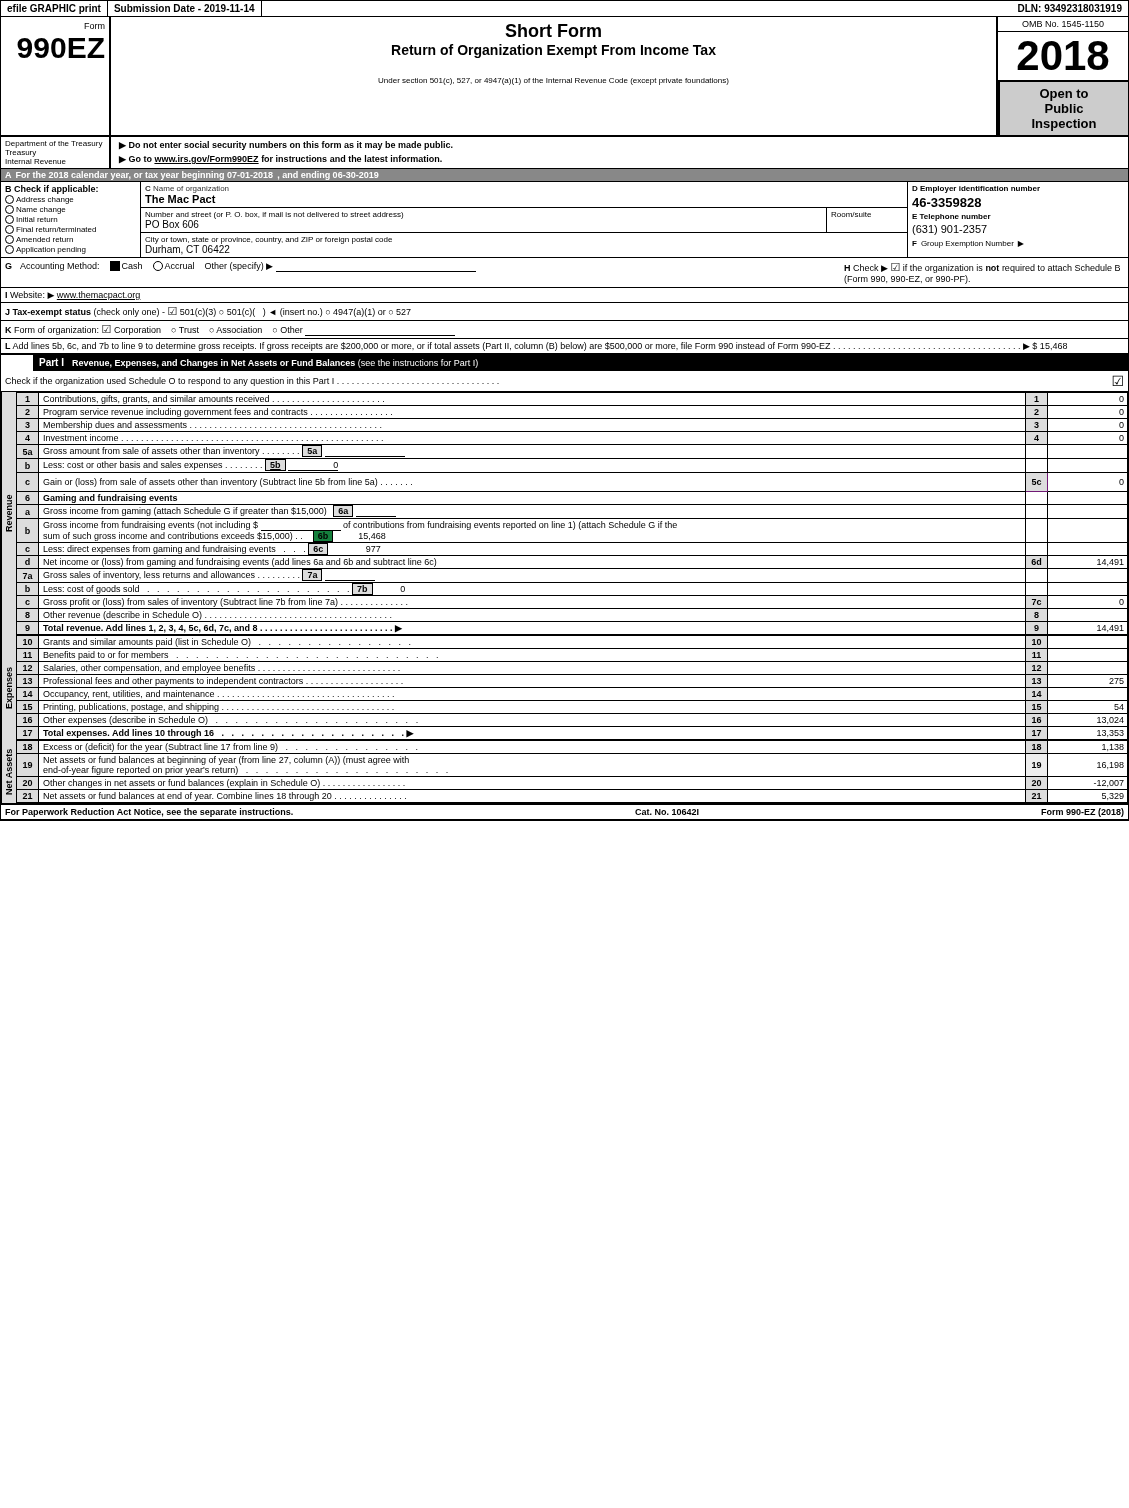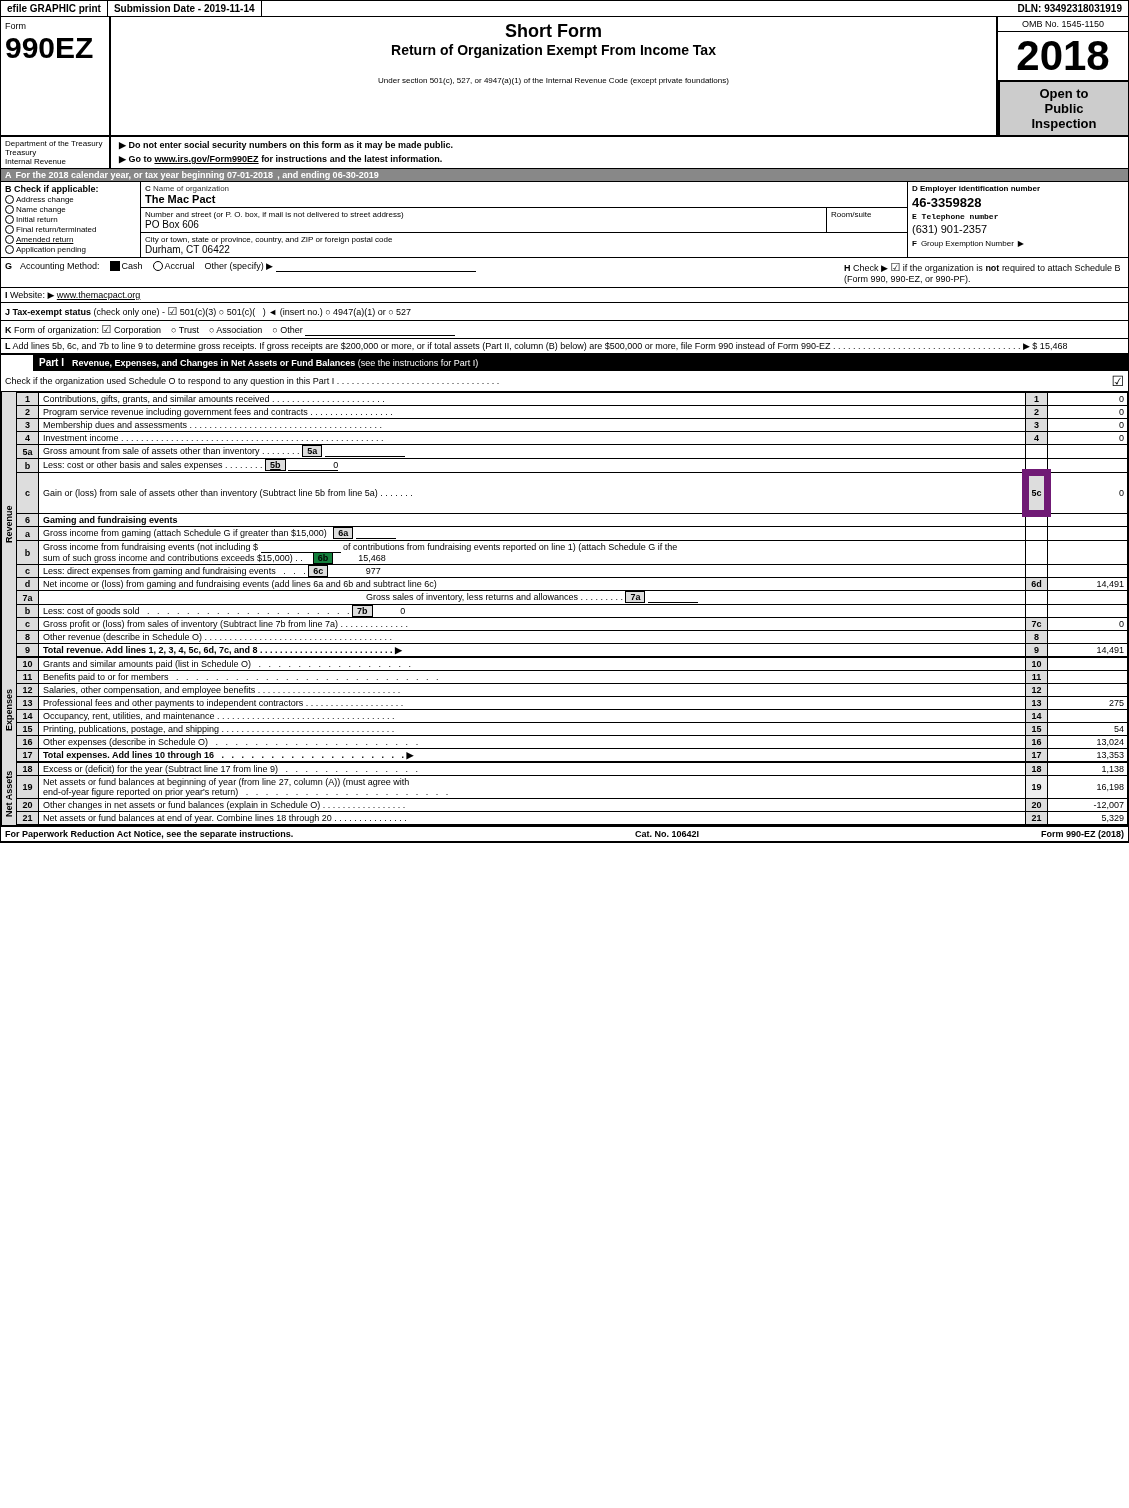--- a/index.html
+++ b/index.html
@@ -14,21 +14,21 @@
   <div style="display:flex; border:1px solid black; font-size:10px; font-weight:bold;">
     <div style="border-right:1px solid black; padding:2px 6px;">efile GRAPHIC print</div>
     <div style="border-right:1px solid black; padding:2px 6px;">Submission Date - 2019-11-14</div>
     <div style="margin-left:auto; padding:2px 6px;">DLN: 93492318031919</div>
   </div>
 
   <div style="border:1px solid black; border-top:none;">
 
     <div style="display:flex; border-bottom:2px solid black;">
 
-      <div style="width:110px; border-right:2px solid black; padding:4px 4px 2px 4px;">
+      <div style="width:110px; border-right:2px solid black; padding:4px 4px 2px 4px;text-align:right;">
         <div style="font-size:9px;">Form</div>
         <div style="font-size:30px; font-weight:bold; line-height:1.1;">990EZ</div>
       </div>
 
       <div style="flex:1; text-align:center; padding:4px; border-right:2px solid black;">
         <div style="font-size:18px; font-weight:bold;">Short Form</div>
         <div style="font-size:14px; font-weight:bold;">Return of Organization Exempt From Income Tax</div>
         <div style="font-size:8px; margin-top:18px;">Under section 501(c), 527, or 4947(a)(1) of the Internal Revenue Code (except private foundations)</div>
       </div>
 
@@ -64,21 +64,21 @@
 
     <div style="display:flex; border-bottom:1px solid black;">
 
       <div style="width:140px; border-right:1px solid black; padding:2px 4px; font-size:8px;">
         <div style="font-weight:bold; font-size:9px;"><span>B</span> Check if applicable:</div>
         <div>
           <div style="display:flex; align-items:center; gap:2px; margin:1px 0;"><span style="width:9px;height:9px;border-radius:50%;border:1px solid black;display:inline-block;"></span> Address change</div>
           <div style="display:flex; align-items:center; gap:2px; margin:1px 0;"><span style="width:9px;height:9px;border-radius:50%;border:1px solid black;display:inline-block;"></span> Name change</div>
           <div style="display:flex; align-items:center; gap:2px; margin:1px 0;"><span style="width:9px;height:9px;border-radius:50%;border:1px solid black;display:inline-block;"></span> Initial return</div>
           <div style="display:flex; align-items:center; gap:2px; margin:1px 0;"><span style="width:9px;height:9px;border-radius:50%;border:1px solid black;display:inline-block;"></span> Final return/terminated</div>
-          <div style="display:flex; align-items:center; gap:2px; margin:1px 0;text-decoration:underline;"><span style="width:9px;height:9px;border-radius:50%;border:1px solid black;display:inline-block;"></span> Amended return</div>
+          <div style="display:flex; align-items:center; gap:2px; margin:1px 0;"><span style="width:9px;height:9px;border-radius:50%;border:1px solid black;display:inline-block;"></span> Amended return</div>
           <div style="display:flex; align-items:center; gap:2px; margin:1px 0;"><span style="width:9px;height:9px;border-radius:50%;border:1px solid black;display:inline-block;"></span> Application pending</div>
         </div>
       </div>
 
       <div style="flex:1; border-right:1px solid black;">
         <div style="border-bottom:1px solid black; padding:2px 4px;">
           <div style="font-size:8px; color:#333;"><span style="font-weight:bold;">C</span> Name of organization</div>
           <div style="font-weight:bold; font-size:11px;">The Mac Pact</div>
         </div>
         <div style="display:flex; border-bottom:1px solid black;">
@@ -92,21 +92,21 @@
         </div>
         <div style="padding:2px 4px; font-size:8px;">
           <div>City or town, state or province, country, and ZIP or foreign postal code</div>
           <div style="font-size:10px;">Durham, CT  06422</div>
         </div>
       </div>
 
       <div style="width:220px; padding:2px 4px; font-size:8px;">
         <div style="font-weight:bold;"><span style="font-weight:bold;">D</span> Employer identification number</div>
         <div style="font-size:13px; margin:2px 0; font-weight:bold;">46-3359828</div>
-        <div style="font-weight:bold; margin-top:0;font-family:Liberation Mono, monospace;"><span style="font-weight:bold;">E</span> Telephone number</div>
+        <div style="font-weight:bold; margin-top:0;"><span style="font-weight:bold;">E</span> Telephone number</div>
         <div style="font-size:11px; margin:2px 0;">(631) 901-2357</div>
         <div style="margin-top:4px; display:flex; align-items:center; gap:4px;">
           <span style="font-weight:bold;">F</span>
           <span>Group Exemption Number</span>
           <span>▶</span>
         </div>
       </div>
     </div>
 
     <div style="display:flex; border-bottom:1px solid black; padding:3px 4px; font-size:9px; align-items:flex-start; gap:4px;">
@@ -207,21 +207,21 @@
               <span style="border:1px solid black; padding:0 4px; font-weight:bold; background:#ddd;text-decoration:underline;">5b</span>
               <span style="display:inline-block; width:50px; border-bottom:1px solid black; text-align:right;">0</span>
             </td>
             <td style="border:1px solid black; width:22px; text-align:center; padding:1px 2px;"></td>
             <td style="border:1px solid black; width:80px; text-align:right; padding:1px 3px;"></td>
           </tr>
 
           <tr>
             <td style="border:1px solid black; width:22px; text-align:center; background:#ddd; font-weight:bold; padding:1px 2px;">c</td>
             <td style="border:1px solid black; padding:1px 4px;">Gain or (loss) from sale of assets other than inventory (Subtract line 5b from line 5a) . . . . . . .</td>
-            <td style="border:7px solid #701a75; width:22px; text-align:center; background:#ddd; font-weight:bold; padding:12px 2px;">5c</td>
+            <td style="border:1px solid #701a75; width:22px; text-align:center; background:#ddd; font-weight:bold; padding:4px 2px;">5c</td>
             <td style="border:1px solid black; width:80px; text-align:right; padding:1px 3px;">0</td>
           </tr>
 
           <tr>
             <td style="border:1px solid black; width:22px; text-align:center; background:#ddd; font-weight:bold; padding:1px 2px;">6</td>
             <td style="border:1px solid black; padding:1px 4px; font-weight:bold;">Gaming and fundraising events</td>
             <td style="border:1px solid black; width:22px; padding:1px 2px;"></td>
             <td style="border:1px solid black; width:80px; padding:1px 3px;"></td>
           </tr>
 
@@ -261,21 +261,21 @@
 
           <tr>
             <td style="border:1px solid black; width:22px; text-align:center; background:#ddd; font-weight:bold; padding:1px 2px;">d</td>
             <td style="border:1px solid black; padding:1px 4px;">Net income or (loss) from gaming and fundraising events (add lines 6a and 6b and subtract line 6c)</td>
             <td style="border:1px solid black; width:22px; text-align:center; background:#ddd; font-weight:bold; padding:1px 2px;">6d</td>
             <td style="border:1px solid black; width:80px; text-align:right; padding:1px 3px;">14,491</td>
           </tr>
 
           <tr>
             <td style="border:1px solid black; width:22px; text-align:center; background:#ddd; font-weight:bold; padding:1px 2px;">7a</td>
-            <td style="border:1px solid black; padding:1px 4px;text-align:center;">Gross sales of inventory, less returns and allowances . . . . . . . . .
+            <td style="border:1px solid black; padding:1px 4px;">Gross sales of inventory, less returns and allowances . . . . . . . . .
               <span style="border:1px solid black; padding:0 4px; font-weight:bold; background:#ddd;">7a</span>
               <span style="display:inline-block; width:50px; border-bottom:1px solid black;">&nbsp;</span>
             </td>
             <td style="border:1px solid black; width:22px; padding:1px 2px;"></td>
             <td style="border:1px solid black; width:80px; padding:1px 3px;"></td>
           </tr>
 
           <tr>
             <td style="border:1px solid black; width:22px; text-align:center; background:#ddd; font-weight:bold; padding:1px 2px;">b</td>
             <td style="border:1px solid black; padding:1px 4px;">Less: cost of goods sold &nbsp; . &nbsp; . &nbsp; . &nbsp; . &nbsp; . &nbsp; . &nbsp; . &nbsp; . &nbsp; . &nbsp; . &nbsp; . &nbsp; . &nbsp; . &nbsp; . &nbsp; . &nbsp; . &nbsp; . &nbsp; . &nbsp; . &nbsp; . &nbsp; .

